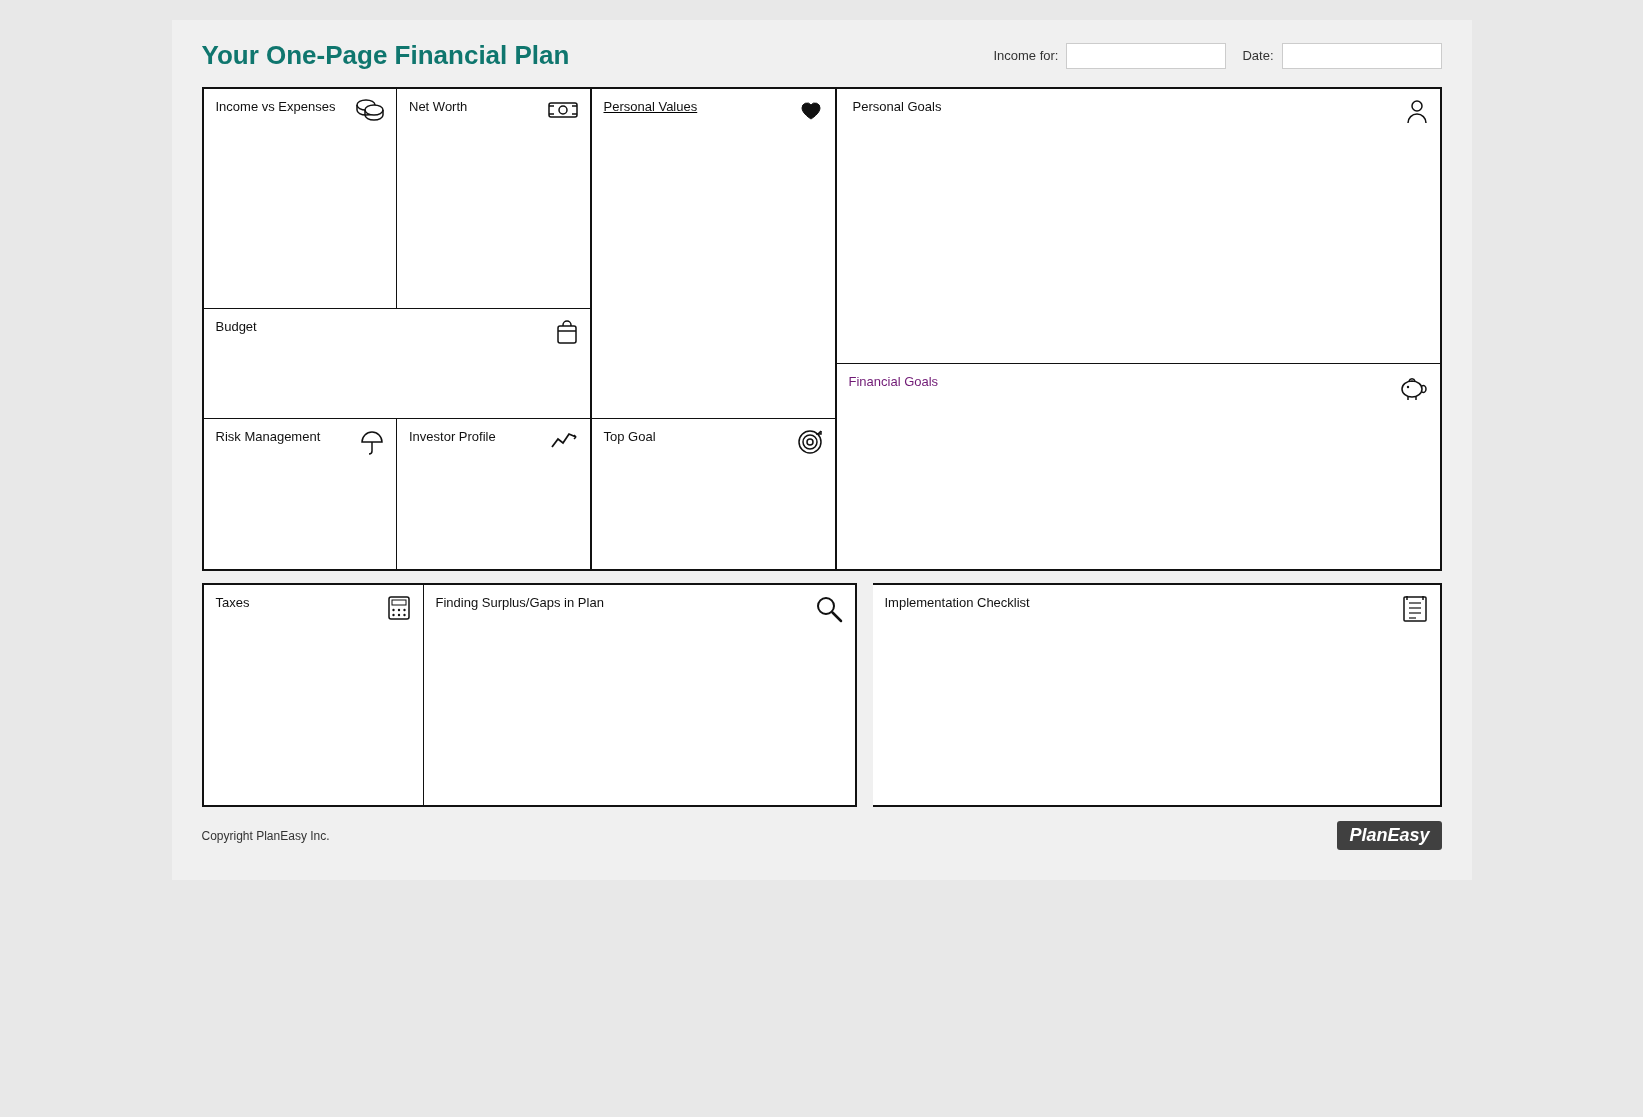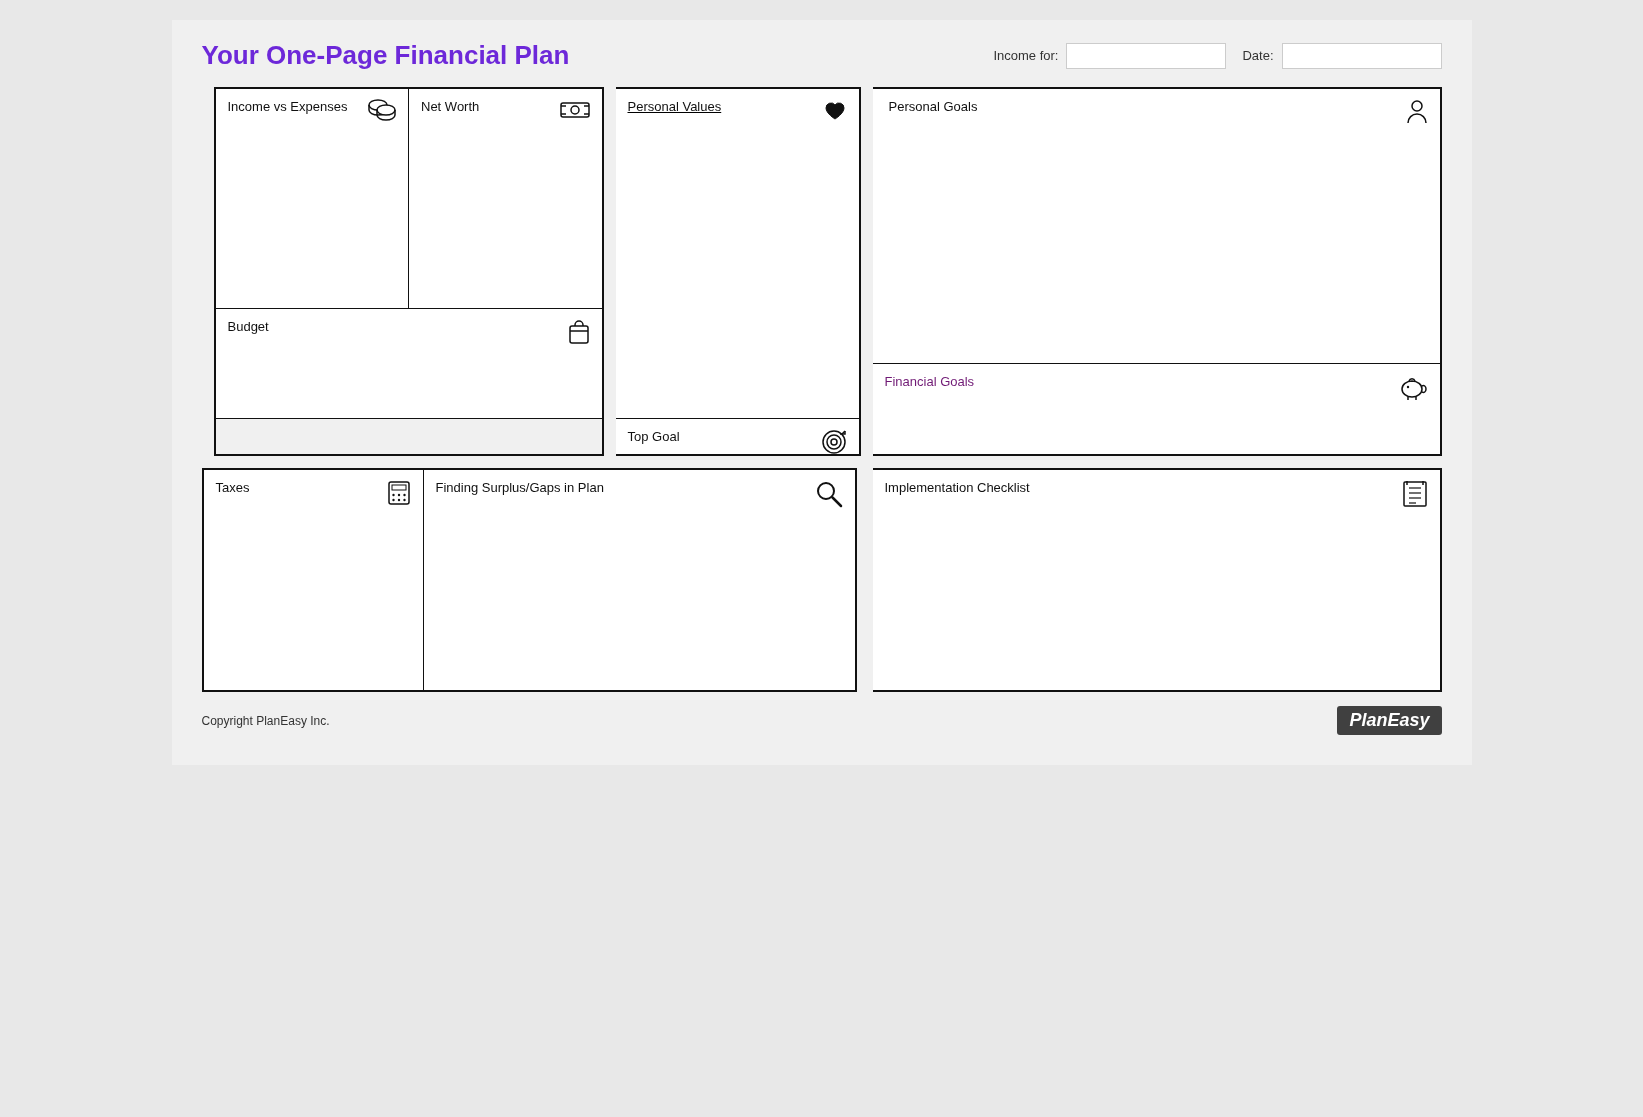--- a/index.html
+++ b/index.html
@@ -17,21 +17,21 @@
     }
     .header {
       display: flex;
       align-items: center;
       justify-content: space-between;
       margin-bottom: 16px;
     }
     .header-title {
       font-size: 26px;
       font-weight: bold;
-      color: #6d28d9;
+      color: #0f766e;
     }
     .header-right {
       display: flex;
       align-items: center;
       gap: 16px;
     }
     .header-field {
       display: flex;
       align-items: center;
       gap: 8px;
@@ -43,22 +43,21 @@
       background: #fff;
       height: 26px;
       width: 160px;
       padding: 2px 6px;
       font-size: 13px;
     }
 
     
     .top-section {
       display: flex;
-      gap: 12px;
-      margin-left: 12px;
+      gap: 0;
     }
 
     
     .left-panel {
       display: flex;
       flex-direction: column;
       flex: 0 0 390px;
       border: 2px solid #111;
     }
     .left-top-row {
@@ -249,20 +248,42 @@
         <span class="cell-label">Budget</span>
         <span class="cell-icon">
           <svg width="22" height="26" viewBox="0 0 22 26" fill="none" xmlns="http://www.w3.org/2000/svg">
             <rect x="2" y="7" width="18" height="17" rx="2" stroke="#111" stroke-width="1.5" fill="none"></rect>
             <path d="M7 7V6a4 4 0 0 1 8 0v1" stroke="#111" stroke-width="1.5" fill="none"></path>
             <line x1="2" y1="12" x2="20" y2="12" stroke="#111" stroke-width="1.5"></line>
           </svg>
         </span>
       </div>
 
+      <div class="left-bottom-row">
+        <div class="cell cell-half">
+          <span class="cell-label">Risk Management</span>
+          <span class="cell-icon">
+            <svg width="24" height="26" viewBox="0 0 24 26" fill="none" xmlns="http://www.w3.org/2000/svg">
+              <path d="M12 3C6.48 3 2 7.48 2 13h20c0-5.52-4.48-10-10-10z" stroke="#111" stroke-width="1.5" fill="none"></path>
+              <line x1="12" y1="13" x2="12" y2="22" stroke="#111" stroke-width="1.5"></line>
+              <path d="M12 22c0 1.66-1.34 3-3 3" stroke="#111" stroke-width="1.5" fill="none"></path>
+            </svg>
+          </span>
+        </div>
+        <div class="cell cell-half">
+          <span class="cell-label">Investor Profile</span>
+          <span class="cell-icon">
+            <svg width="28" height="22" viewBox="0 0 28 22" fill="none" xmlns="http://www.w3.org/2000/svg">
+              <polyline points="2,18 8,10 13,14 19,5 26,8" stroke="#111" stroke-width="1.8" fill="none"></polyline>
+              <line x1="26" y1="8" x2="24" y2="6" stroke="#111" stroke-width="1.5"></line>
+              <line x1="26" y1="8" x2="24" y2="10" stroke="#111" stroke-width="1.5"></line>
+            </svg>
+          </span>
+        </div>
+      </div>
     </div>
 
     <div class="middle-panel">
       <div class="cell middle-top">
         <span class="cell-label">Personal Values</span>
         <span class="cell-icon">
           <svg width="24" height="22" viewBox="0 0 24 22" fill="none" xmlns="http://www.w3.org/2000/svg">
             <path d="M12 20s-9-5.5-9-11a5 5 0 0 1 9-3 5 5 0 0 1 9 3c0 5.5-9 11-9 11z" fill="#111" stroke="#111" stroke-width="1"></path>
           </svg>
         </span>

